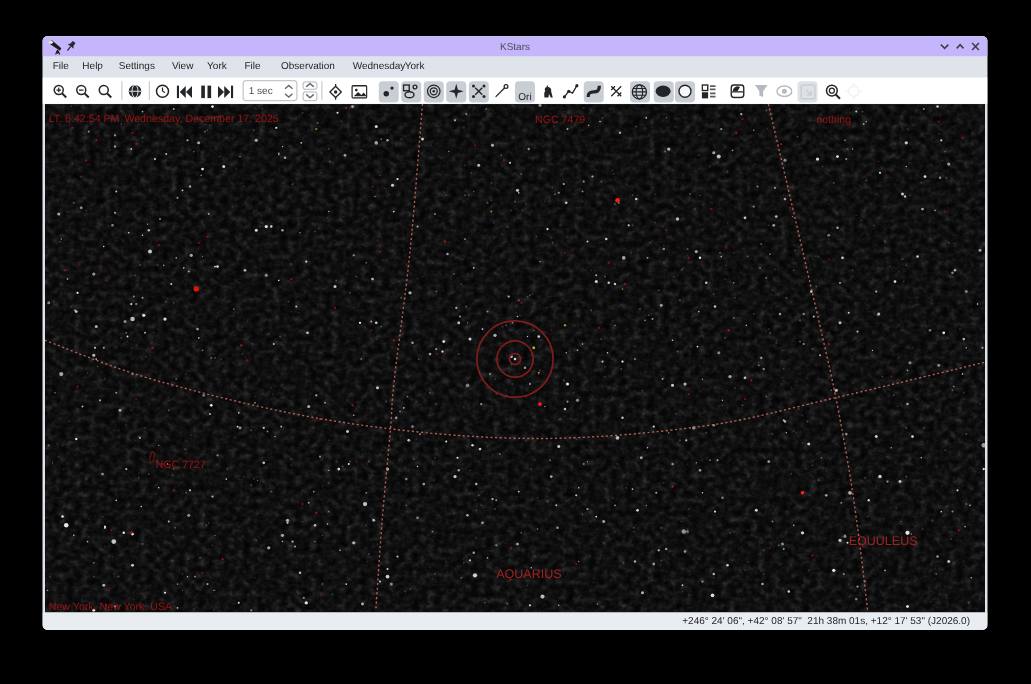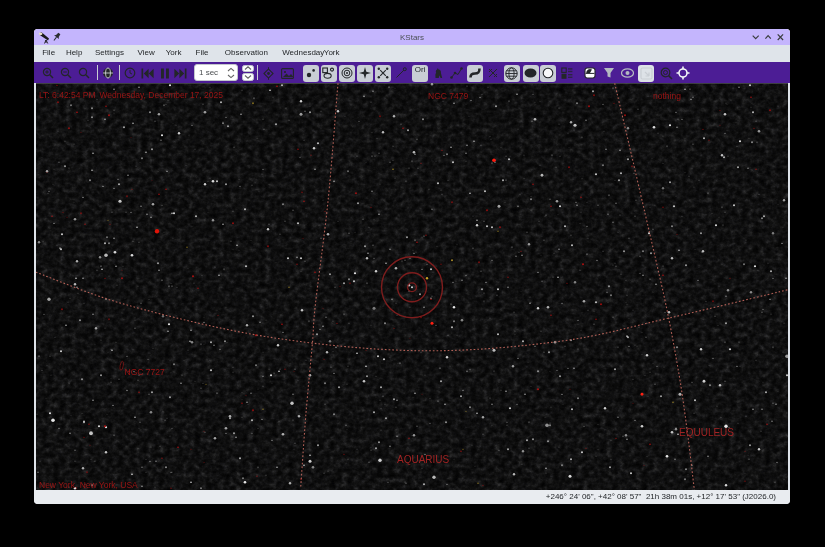--- a/index.html
+++ b/index.html
@@ -1,18 +1,18 @@
 <!DOCTYPE html>
 <html><head><meta charset="utf-8"><style>
 *{margin:0;padding:0}
 body{width:825px;height:547px;background:#000;position:relative;overflow:hidden;font-family:"Liberation Sans",sans-serif}
 #win{position:absolute;left:34px;top:29px;width:756px;height:475px;background:#dfe4ea;border-radius:4px;overflow:hidden;box-shadow:inset 0 1px 0 #eef1f5}
 #title{position:absolute;left:0;top:0;width:100%;height:16px;background:#c4b5fd}
 #menubar{position:absolute;left:0;top:16px;width:100%;height:17px;font-size:8px;color:#232629}
-#toolbar{position:absolute;left:0;top:33px;width:100%;height:21px;background:#4c1d95}
+#toolbar{position:absolute;left:0;top:33px;width:100%;height:21px;background:#ffffff}
 #status{position:absolute;left:0;top:460.5px;width:100%;height:14.5px;background:#e9ecf0;font-size:8px;color:#232629}
 </style></head><body>
 <div id="win">
  <div id="title">
       <svg width="13" height="12" viewBox="0 0 13 12" style="position:absolute;left:4px;top:2.5px">
         <path d="M1,1.2 L3.5,0.2 L11,6.5 L10,8.5 L2.5,3.5 Z" fill="#1a1a1a"></path>
         <ellipse cx="2.6" cy="1.8" rx="1.8" ry="1.4" fill="#e8e0c8"></ellipse>
         <path d="M8,8 L6.5,11.5 M8,8 L9.8,11.5 M8,8 L8,11" stroke="#1a1a1a" stroke-width="0.9" fill="none"></path>
       </svg>
       <svg width="10" height="11" viewBox="0 0 10 11" style="position:absolute;left:17.5px;top:2.5px">
@@ -164,21 +164,21 @@
           <circle cx="10.2" cy="1.8" r="1.2" fill="#232629"></circle>
           <circle cx="1.8" cy="10.2" r="1.2" fill="#232629"></circle>
         </svg>
       </div>
 <div style="position:absolute;left:359.5px;top:3px;width:16px;height:16.5px;display:flex;align-items:center;justify-content:center">
         <svg width="13" height="12" viewBox="0 0 13 12" style="">
           <line x1="1.5" y1="10.5" x2="8.8" y2="3.2" stroke="#232629" stroke-width="1"></line>
           <circle cx="9.8" cy="2.2" r="1.5" fill="none" stroke="#232629" stroke-width="1"></circle>
         </svg>
       </div>
-<div style="position:absolute;left:378.0px;top:3px;width:16px;height:16.5px;background:#c9ced5;border-radius:3px;display:flex;align-items:flex-start;justify-content:center">
+<div style="position:absolute;left:378.0px;top:3px;width:16px;height:16.5px;background:#c9ced5;border-radius:3px;display:flex;align-items:flex-end;justify-content:center">
         <span style="font:8px 'Liberation Sans',sans-serif;color:#232629">Ori</span>
       </div>
 <div style="position:absolute;left:396.5px;top:3px;width:16px;height:16.5px;display:flex;align-items:center;justify-content:center">
         <svg width="11" height="12" viewBox="0 0 11 12" style="">
           <path d="M2.5,11 C2.5,8.5 2,7 3.2,5.8 C2.4,4.8 2.8,3 4.2,2.5 L4.7,1 L5.6,2.5 C7.4,2.6 8.3,4.3 7.9,6 L9.2,11 L7.6,11 L6.2,8.2 L5.8,11 Z" fill="#232629"></path>
         </svg>
       </div>
 <div style="position:absolute;left:414.5px;top:3px;width:16px;height:16.5px;display:flex;align-items:center;justify-content:center">
         <svg width="13" height="12" viewBox="0 0 13 12" style="">
           <path d="M1.5,10.5 L5,6 L8,7.5 L11.5,1.5" fill="none" stroke="#232629" stroke-width="1"></path>

